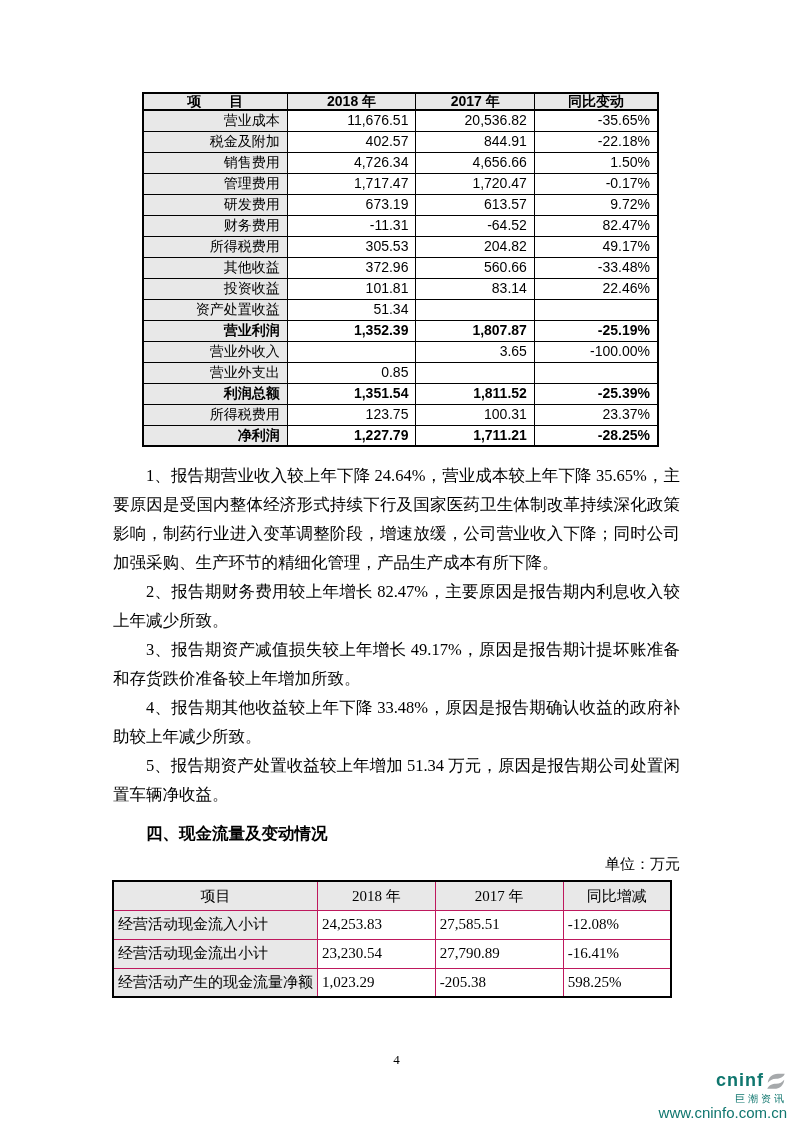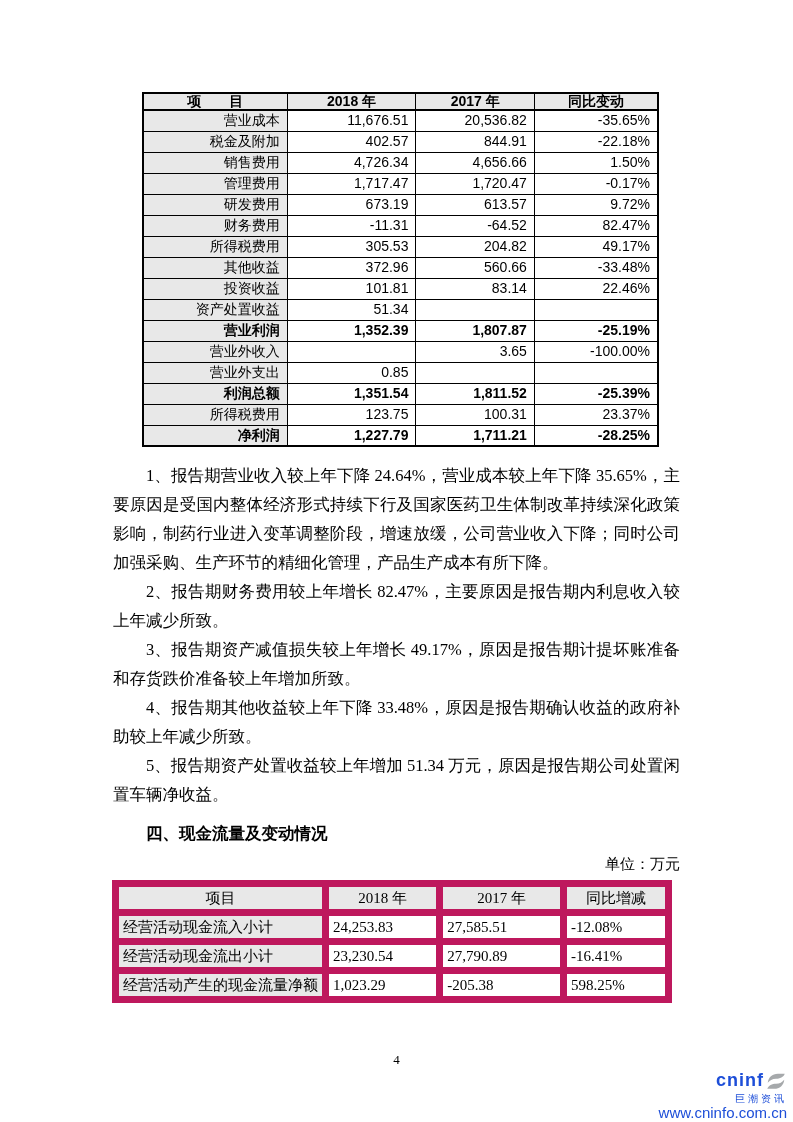--- a/index.html
+++ b/index.html
@@ -69,21 +69,21 @@
   }
   
   .t2 {
     margin: 6px 0 0 -1px;
     width: 560px;
     font-size: 15px;
     font-family: "Liberation Serif", "DejaVu Serif", serif;
     border: 2px solid #000;
   }
   .t2 th, .t2 td {
-    border: 7px solid #be185d;
+    border: 1px solid #be185d;
     height: 29px;
     padding: 0 4px;
     white-space: nowrap;
   }
   .t2 th {
     background: #e8e8e8;
     font-weight: normal;
     text-align: center;
   }
   .t2 td.lbl { background: #e8e8e8; text-align: left; }
@@ -98,21 +98,21 @@
     top: 1052px; left: 0;
     width: 793px;
     text-align: center;
     font-size: 13px;
     font-family: "Liberation Serif", serif;
   }
   .logo {
     position: absolute;
     top: 1070px; right: 6px;
     text-align: right;
-    color: #1d4ed8;
+    color: #0f766e;
     font-family: "Liberation Sans", "DejaVu Sans", sans-serif;
     line-height: 1.1;
   }
   .logo-top {
     display: flex;
     align-items: center;
     justify-content: flex-end;
     gap: 1px;
   }
   .logo-name {

